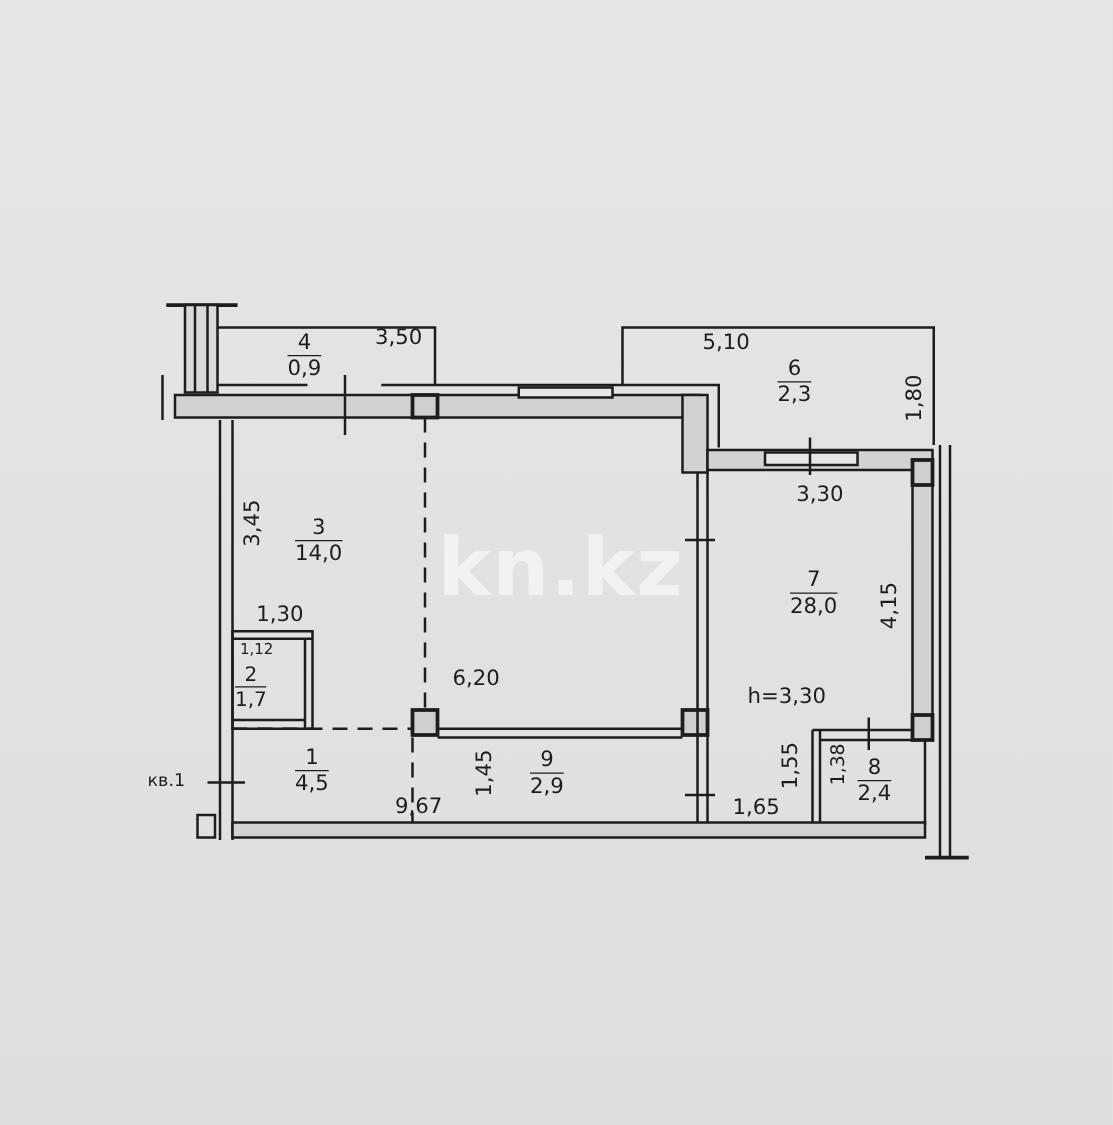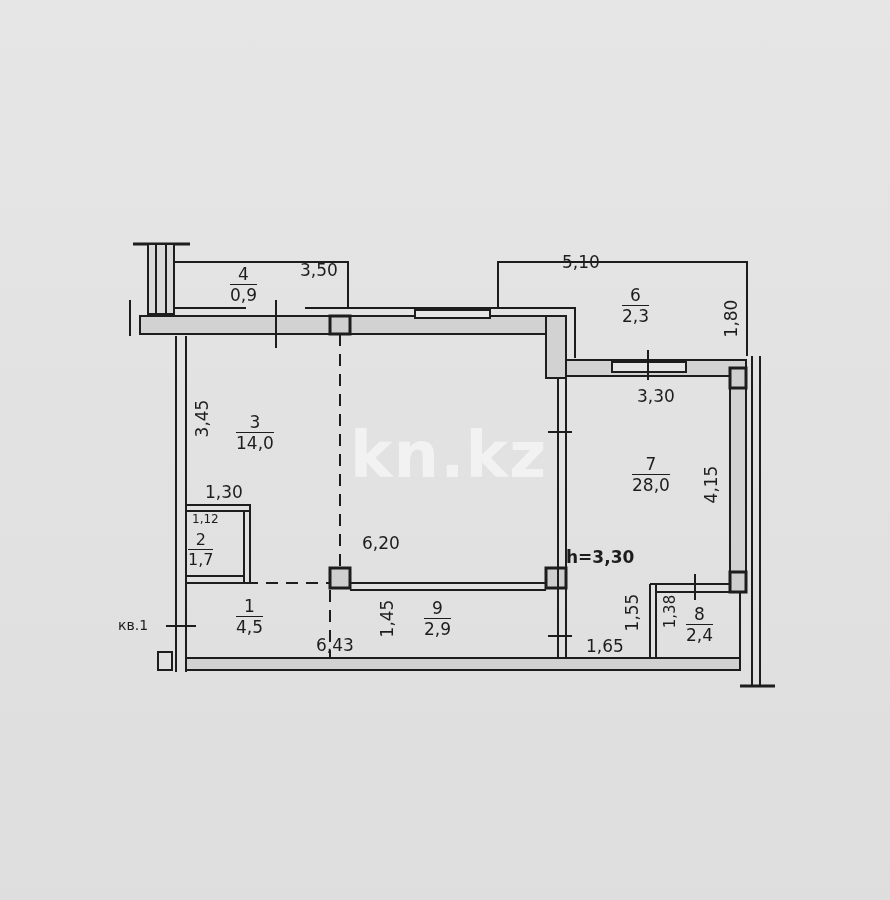--- a/index.html
+++ b/index.html
@@ -121,29 +121,29 @@
   <div class="room" style="left:632px;top:456px;">
     <span class="num">7</span>
     <span class="area">28,0</span>
   </div>
   <div class="room" style="left:686px;top:606px;">
     <span class="num">8</span>
     <span class="area">2,4</span>
   </div>
 
   <div class="lbl" style="left:300px;top:262px;">3,50</div>
-  <div class="lbl" style="left:562px;top:254px;text-align:center;">5,10</div>
+  <div class="lbl" style="left:562px;top:266px;text-align:center;">5,10</div>
   <div class="lbl vert" style="left:713px;top:310px;">1,80</div>
   <div class="lbl vert" style="left:184px;top:410px;">3,45</div>
   <div class="lbl" style="left:205px;top:484px;">1,30</div>
   <div class="lbl" style="left:192px;top:513px;font-size:12px;">1,12</div>
   <div class="lbl" style="left:362px;top:535px;">6,20</div>
-  <div class="lbl" style="left:316px;top:637px;">6,43</div>
+  <div class="lbl" style="left:316px;top:637px;">9,67</div>
   <div class="lbl vert" style="left:369px;top:610px;">1,45</div>
   <div class="lbl" style="left:637px;top:388px;">3,30</div>
   <div class="lbl vert" style="left:693px;top:476px;">4,15</div>
-  <div class="lbl" style="left:566px;top:549px;font-weight:bold;">h=3,30</div>
+  <div class="lbl" style="left:598px;top:549px;">h=3,30</div>
   <div class="lbl" style="left:586px;top:638px;">1,65</div>
   <div class="lbl vert" style="left:614px;top:604px;">1,55</div>
   <div class="lbl vert" style="left:654px;top:604px;font-size:15px;">1,38</div>
   <div class="lbl" style="left:118px;top:618px;font-size:14px;">кв.1</div>
 
 </div>
 
 </body></html>

